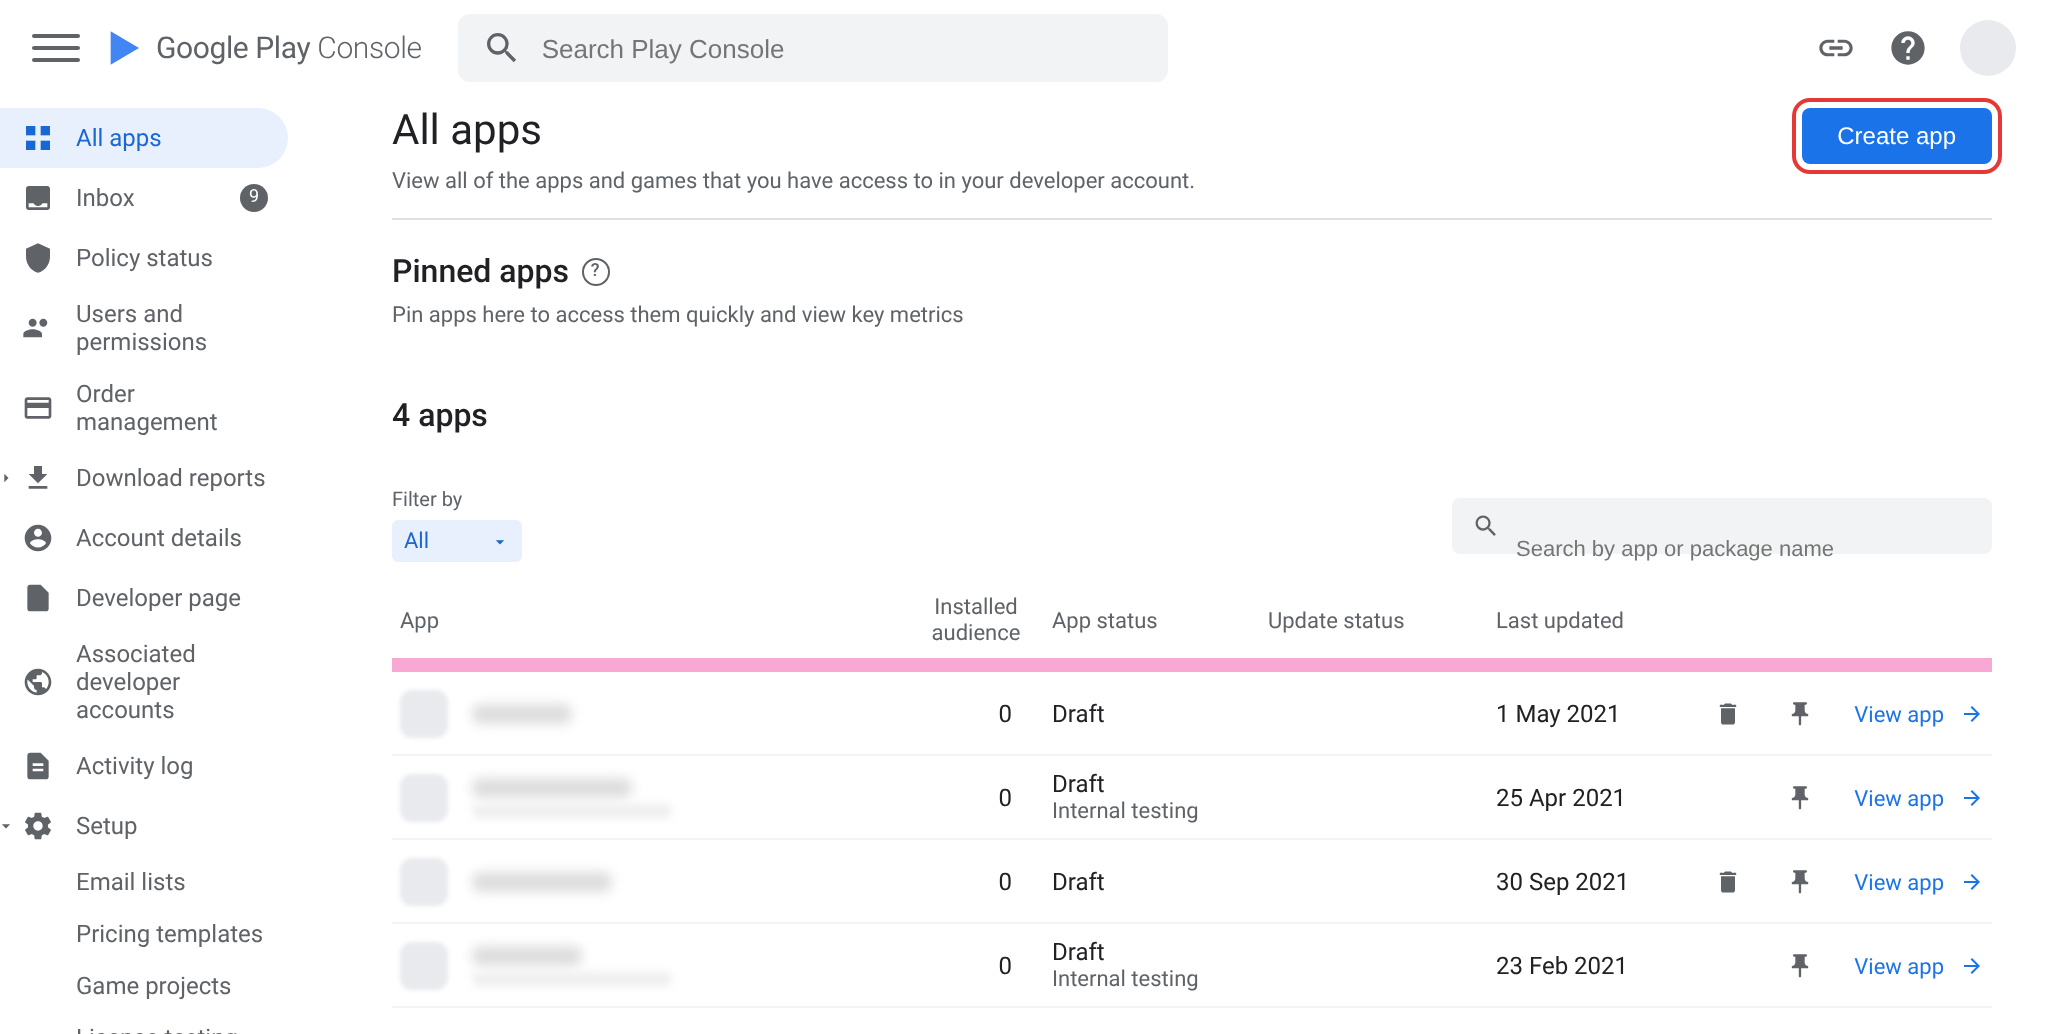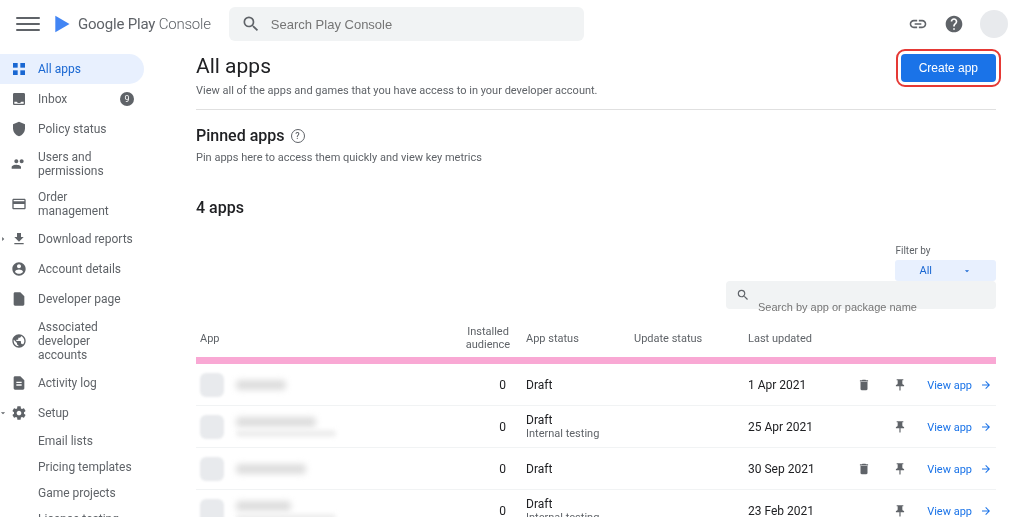--- a/index.html
+++ b/index.html
@@ -36,24 +36,24 @@
     .main { flex: 1; padding: 0 28px 20px 28px; max-width: 858px; margin-left: 20px; }
     .page-header { display: flex; justify-content: space-between; align-items: flex-start; padding-top: 6px; border-bottom: 1px solid #e0e0e0; padding-bottom: 12px; }
     .page-title { font-size: 21px; font-weight: 400; }
     .page-subtitle { font-size: 11px; color: #5f6368; margin-top: 6px; }
     .create-btn { background: #1a73e8; color: #fff; border: none; padding: 7px 18px; border-radius: 4px; font-size: 12px; cursor: pointer; outline: 2px solid #e53935; outline-offset: 3px; }
     
     .section-title { font-size: 16px; font-weight: 500; margin-top: 16px; display: flex; align-items: center; gap: 6px; }
     .help-circle { width: 14px; height: 14px; border: 1.5px solid #5f6368; border-radius: 50%; display: flex; align-items: center; justify-content: center; font-size: 9px; color: #5f6368; cursor: pointer; }
     .section-desc { font-size: 11px; color: #5f6368; margin-top: 6px; }
     
-    .filter-row { display: flex; justify-content: space-between; align-items: flex-end; margin-top: 28px; flex-direction: column; }
+    .filter-row { display: flex; justify-content: space-between; align-items: center; margin-top: 28px; }
     .filter-left { }
     .filter-label { font-size: 10px; color: #5f6368; margin-bottom: 4px; }
-    .filter-chip { display: flex; align-items: center; background: #e8f0fe; color: #1967d2; font-size: 11px; padding: 4px 24px; border-radius: 3px; gap: 30px; cursor: pointer; }
+    .filter-chip { display: flex; align-items: center; background: #e8f0fe; color: #1967d2; font-size: 11px; padding: 4px 6px; border-radius: 3px; gap: 30px; cursor: pointer; }
     .table-search { width: 270px; height: 28px; background: #f1f3f4; border-radius: 4px; display: flex; align-items: center; padding: 0 10px; gap: 8px; }
     .table-search input { flex: 1; border: none; background: transparent; outline: none; font-size: 11px; margin-top: 24px; }
     
     
     .table { margin-top: 10px; }
     .thead, .trow { display: flex; align-items: center; padding: 6px 4px; }
     .thead { font-size: 11px; color: #5f6368; border-bottom: 7px solid #f9a8d4; }
     .trow { border-bottom: 1px solid #f1f3f4; font-size: 12px; min-height: 42px; }
     .col-app { width: 250px; display: flex; align-items: center; gap: 12px; }
     .col-aud { width: 56px; text-align: right; padding-right: 20px; }
@@ -273,21 +273,21 @@
               <div class="app-icon"></div>
               <div>
                 <div class="app-name" style="width:50px"></div>
               </div>
             </div>
     <div class="col-aud" style="width:76px">0</div>
     <div class="col-status">
               <div>Draft</div>
             </div>
     <div class="col-update"></div>
-    <div class="col-date">1 Apr 2021</div>
+    <div class="col-date">1 May 2021</div>
     <div class="col-actions">
               <svg class="small-icon" viewBox="0 0 24 24">
                 <path d="M6 19c0 1.1.9 2 2 2h8c1.1 0 2-.9 2-2V7H6v12zM19 4h-3.5l-1-1h-5l-1 1H5v2h14V4z"></path>
               </svg>
               <svg class="small-icon" viewBox="0 0 24 24">
                 <path d="M16 9V4h1c.55 0 1-.45 1-1s-.45-1-1-1H7c-.55 0-1 .45-1 1s.45 1 1 1h1v5c0 1.66-1.34 3-3 3v2h5.97v7l1 1 1-1v-7H19v-2c-1.66 0-3-1.34-3-3z"></path>
               </svg>
             </div>
     <div class="col-view"><span class="view-link">View app<svg width="12" height="12" viewBox="0 0 24 24" fill="#1a73e8">
                   <path d="M12 4l-1.41 1.41L16.17 11H4v2h12.17l-5.58 5.59L12 20l8-8z"></path>

